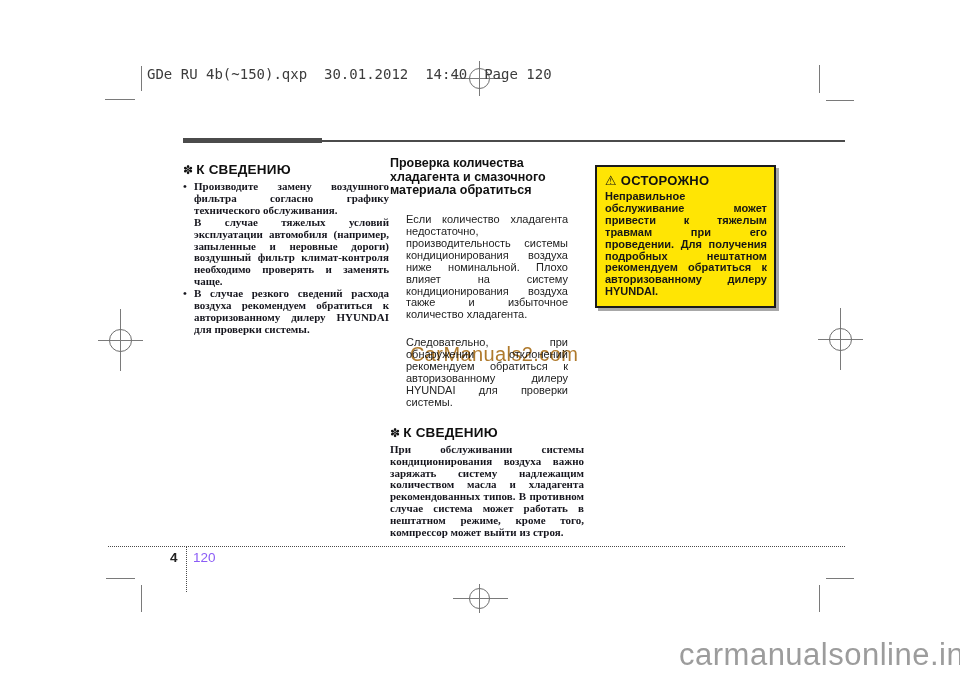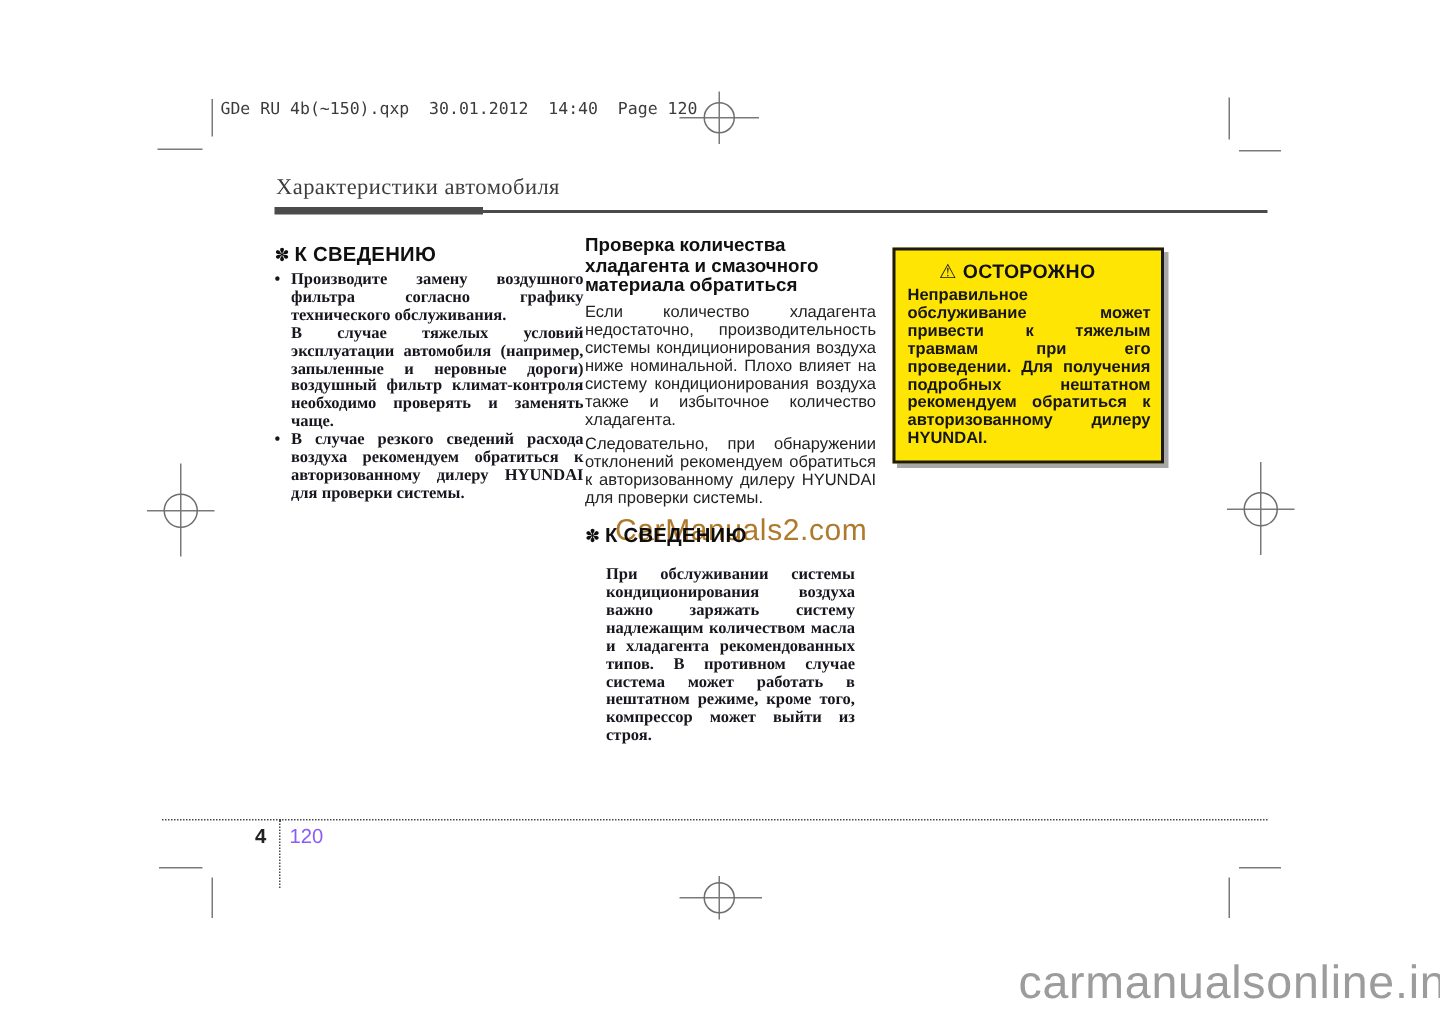--- a/index.html
+++ b/index.html
@@ -8,21 +8,21 @@
 
   
   .mark{position:absolute;background:#7a7a7a;}
   .reg{position:absolute;}
   .reg .rh{position:absolute;height:1px;background:#7a7a7a;}
   .reg .rv{position:absolute;width:1px;background:#7a7a7a;}
   .reg .rc{position:absolute;border:1px solid #6e6e6e;border-radius:50%;background:transparent;}
 
   
   #print-header{position:absolute;left:147px;top:66px;font-family:"DejaVu Sans Mono",monospace;
-                font-size:11px;color:#3c3c3c;white-space:pre;}
+                font-size:14px;color:#3c3c3c;white-space:pre;}
   #page-title{position:absolute;left:184px;top:117px;font-family:"Liberation Serif",serif;
               font-size:15px;color:#3d3d3d;letter-spacing:0.3px;}
   #title-bar-thick{position:absolute;left:183px;top:138px;width:139px;height:5px;background:#4b4b4b;}
   #title-bar-thin{position:absolute;left:322px;top:140px;width:523px;height:2px;background:#4b4b4b;}
 
   
   .note-head{font-size:13.5px;font-weight:bold;color:#101010;letter-spacing:0.2px;margin-bottom:4px;}
   .note-icon{font-family:"DejaVu Sans",sans-serif;font-size:12px;margin-right:3px;}
   .serif-bold{font-family:"Liberation Serif",serif;font-weight:bold;color:#16161e;
               font-size:11px;line-height:11.9px;text-align:justify;}
@@ -30,29 +30,29 @@
   .bullet .dot{width:11px;flex:none;font-family:"Liberation Serif",serif;font-weight:bold;
                font-size:11px;line-height:11.9px;color:#16161e;}
   .bullet .btext{flex:1;}
   .bullet p{margin:0;}
 
   #note1{position:absolute;left:183px;top:162px;width:206px;}
 
   
   #midcol{position:absolute;left:390px;top:157px;width:194px;}
   .sec-head{font-size:12.5px;line-height:13.7px;font-weight:bold;color:#101010;margin:0 0 5px 0;}
-  .sans-body{font-size:11px;line-height:11.9px;color:#222;text-align:justify;margin:0;}
+  .sans-body{font-size:11px;line-height:11.9px;color:#222;text-align:justify;margin:16px;}
   .gap1{margin-top:5px;}
   #note2{margin-top:10px;}
 
   
   #warning-box{position:absolute;left:595px;top:165px;width:181px;box-sizing:border-box;
                background:#ffe504;border:2px solid #1a1a1a;box-shadow:3px 3px 0 #a8a8a8;
                padding:6px 7px 8px 8px;}
-  .warn-head{font-size:13px;font-weight:bold;color:#111;margin-bottom:3px;letter-spacing:0.2px;margin-left:21px;}
+  .warn-head{font-size:13px;font-weight:bold;color:#111;margin-bottom:3px;letter-spacing:0.2px;}
   .warn-icon{font-family:"DejaVu Sans",sans-serif;font-size:13px;margin-right:4px;}
   .warn-body{font-size:11px;line-height:11.9px;font-weight:bold;color:#161616;text-align:justify;}
 
   
   #footer-rule{position:absolute;left:108px;top:546px;width:737px;border-top:1px dotted #4a4a4a;}
   #footer-vrule{position:absolute;left:186px;top:546px;height:46px;border-left:1px dotted #4a4a4a;}
   #footer-chapter{position:absolute;left:170px;top:550px;font-size:13.5px;font-weight:bold;color:#222;}
   #footer-page{position:absolute;left:193px;top:550px;font-size:13.5px;color:#8b5cf6;}
 
   
@@ -90,21 +90,20 @@
     <span class="rc" style="left:-11px;top:-11px;width:21px;height:21px;"></span>
   </div>
   <div class="reg" style="left:479px;top:598px;">
     <span class="rh" style="left:-26px;top:0;width:55px;"></span>
     <span class="rv" style="left:0;top:-14px;height:29px;"></span>
     <span class="rc" style="left:-10px;top:-10px;width:19px;height:19px;"></span>
   </div>
 
   <div id="print-header">GDe RU 4b(~150).qxp  30.01.2012  14:40  Page 120</div>
 
-  <div id="page-title">Характеристики автомобиля</div>
   <div id="title-bar-thick"></div>
   <div id="title-bar-thin"></div>
 
   <div id="note1">
     <div class="note-head"><span class="note-icon">✽</span><span>К СВЕДЕНИЮ</span></div>
     <div class="bullet">
       <span class="dot">•</span>
       <div class="btext serif-bold">
         <p>Производите замену воздушного фильтра согласно графику технического обслуживания.</p>
         <p>В случае тяжелых условий эксплуатации автомобиля (например, запыленные и неровные дороги) воздушный фильтр климат-контроля необходимо проверять и заменять чаще.</p>
@@ -117,21 +116,21 @@
       </div>
     </div>
   </div>
 
   <div id="midcol">
     <p class="sec-head">Проверка количества хладагента и смазочного материала обратиться</p>
     <p class="sans-body">Если количество хладагента недостаточно, производительность системы кондиционирования воздуха ниже номинальной. Плохо влияет на систему кондиционирования воздуха также и избыточное количество хладагента.</p>
     <p class="sans-body gap1">Следовательно, при обнаружении отклонений рекомендуем обратиться к авторизованному дилеру HYUNDAI для проверки системы.</p>
     <div id="note2">
       <div class="note-head"><span class="note-icon">✽</span><span>К СВЕДЕНИЮ</span></div>
-      <p class="serif-bold" style="margin:14px;">При обслуживании системы кондиционирования воздуха важно заряжать систему надлежащим количеством масла и хладагента рекомендованных типов. В противном случае система может работать в нештатном режиме, кроме того, компрессор может выйти из строя.</p>
+      <p class="serif-bold" style="margin:0;">При обслуживании системы кондиционирования воздуха важно заряжать систему надлежащим количеством масла и хладагента рекомендованных типов. В противном случае система может работать в нештатном режиме, кроме того, компрессор может выйти из строя.</p>
     </div>
   </div>
 
   <div id="warning-box">
     <div class="warn-head"><span class="warn-icon">⚠</span><span>ОСТОРОЖНО</span></div>
     <div class="warn-body">Неправильное обслуживание может привести к тяжелым травмам при его проведении. Для получения подробных нештатном рекомендуем обратиться к авторизованному дилеру HYUNDAI.</div>
   </div>
 
   <div id="wm-overlay">CarManuals2.com</div>
 

